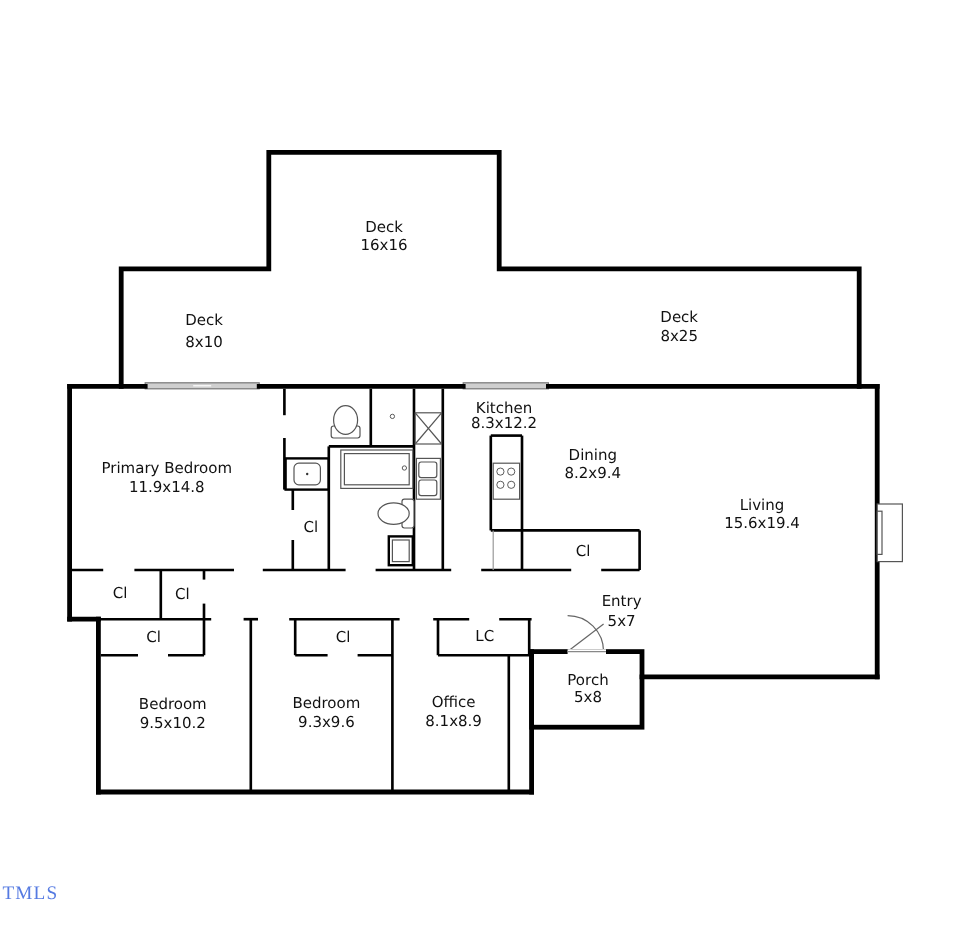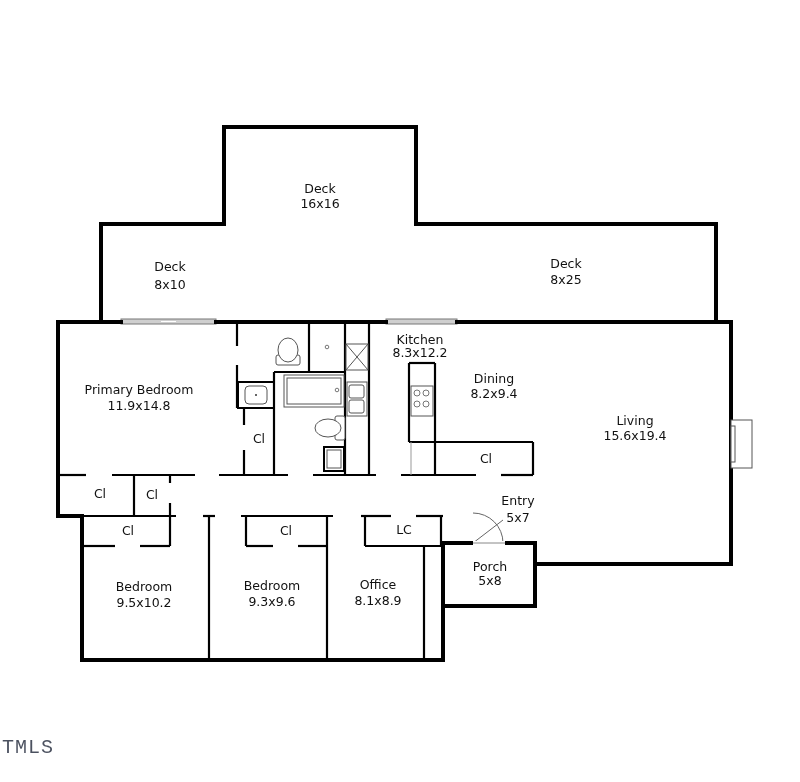--- a/index.html
+++ b/index.html
@@ -3,21 +3,21 @@
 <meta charset="utf-8">
 <style>
   html, body { margin: 0; padding: 0; background: #ffffff; }
   body { width: 800px; height: 782px; position: relative; overflow: hidden; font-family: "DejaVu Sans", sans-serif; }
   #plan { position: absolute; left: 0; top: 0; width: 800px; height: 782px; }
   .wall { stroke: #000; stroke-width: 4; fill: none; stroke-linecap: square; }
   .iwall { stroke: #000; stroke-width: 2.2; fill: none; }
   .fix { stroke: #555; stroke-width: 1; fill: #fff; }
   .win { stroke: #777; stroke-width: 1; fill: #cfcfcf; }
   .lbl { font-family: "DejaVu Sans", sans-serif; font-size: 12.5px; fill: #111; text-anchor: middle; }
-  .wm { position: absolute; left: 2px; top: 736px; font-family: Liberation Mono, monospace; font-size: 20px; color: #0f172a; letter-spacing: 1px; opacity: 0.75; }
+  .wm { position: absolute; left: 2px; top: 736px; font-family: Liberation Serif, serif; font-size: 16px; color: #1d4ed8; letter-spacing: 1px; opacity: 0.75; }
 </style>
 </head>
 <body>
 
 <svg id="plan" viewBox="0 0 800 782" xmlns="http://www.w3.org/2000/svg">
 
   <g>
     <polyline class="wall" points="101,322 101,224 224,224 224,127 416,127 416,224 716,224 716,322"></polyline>
   </g>
 

